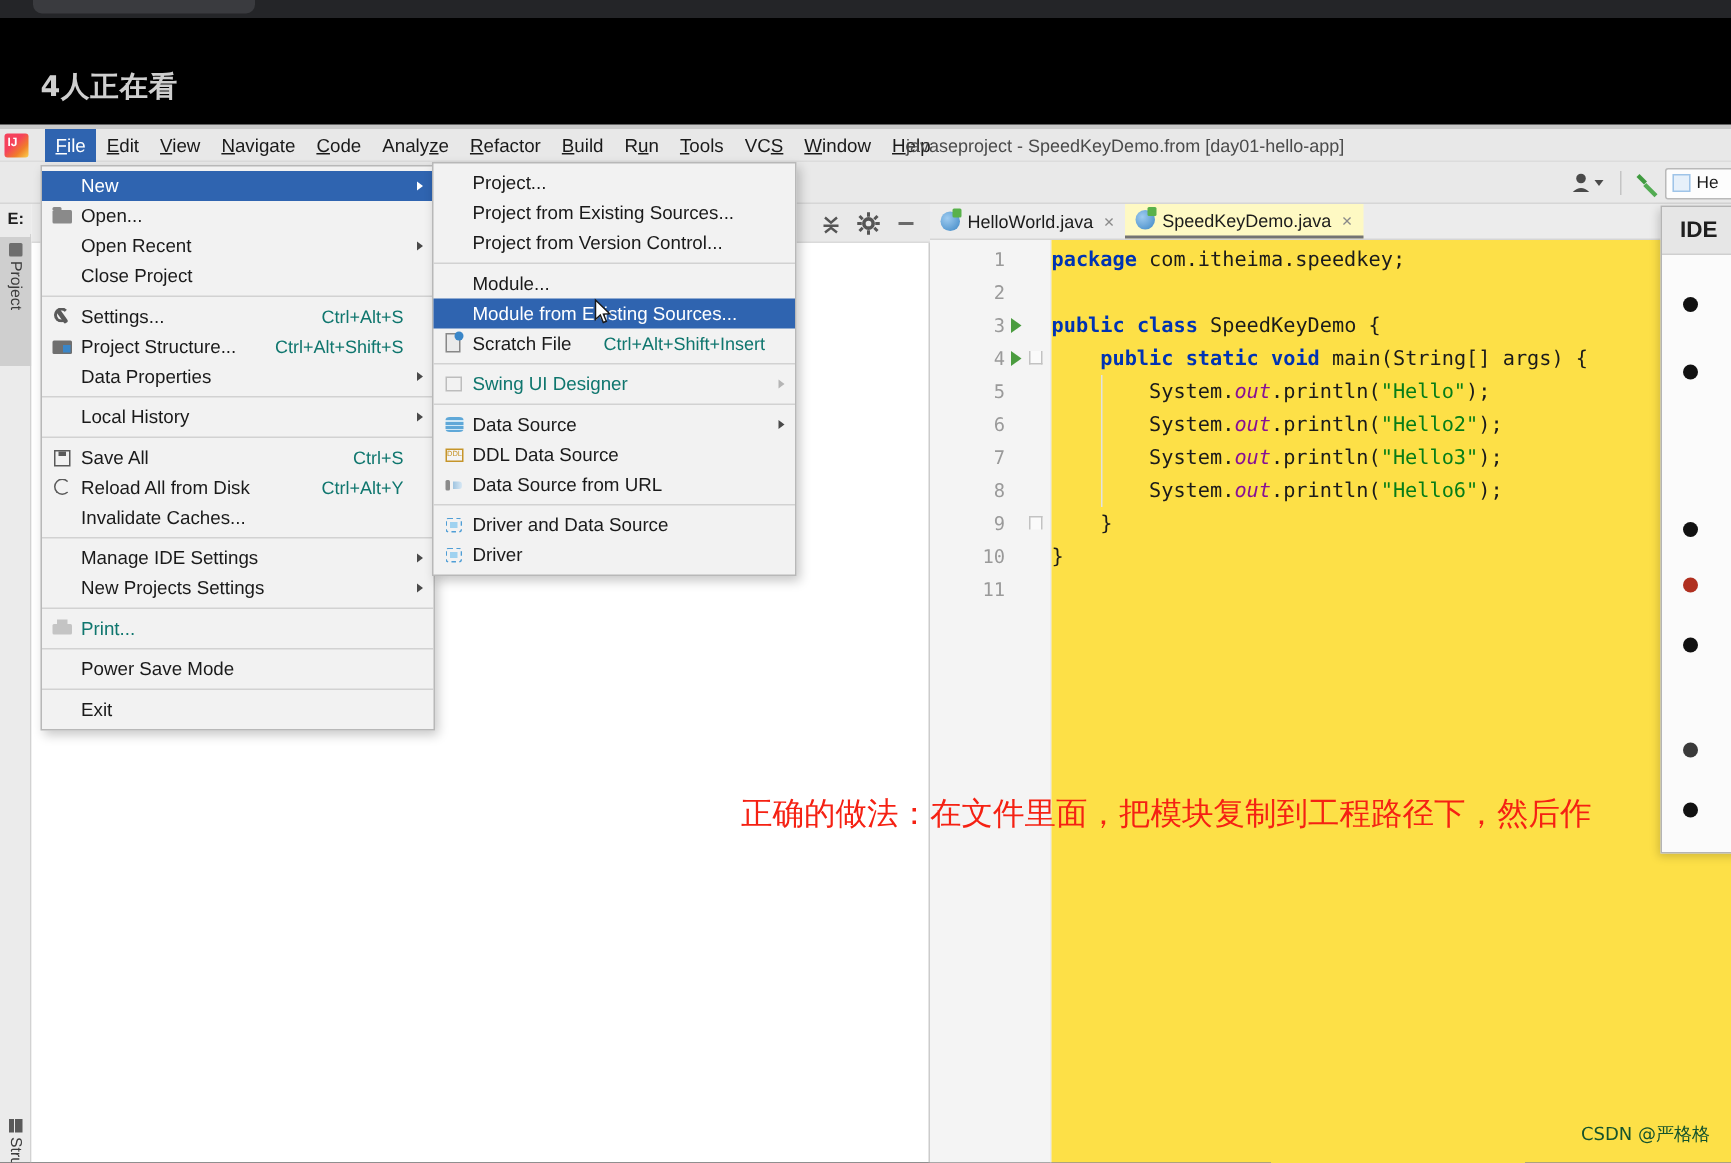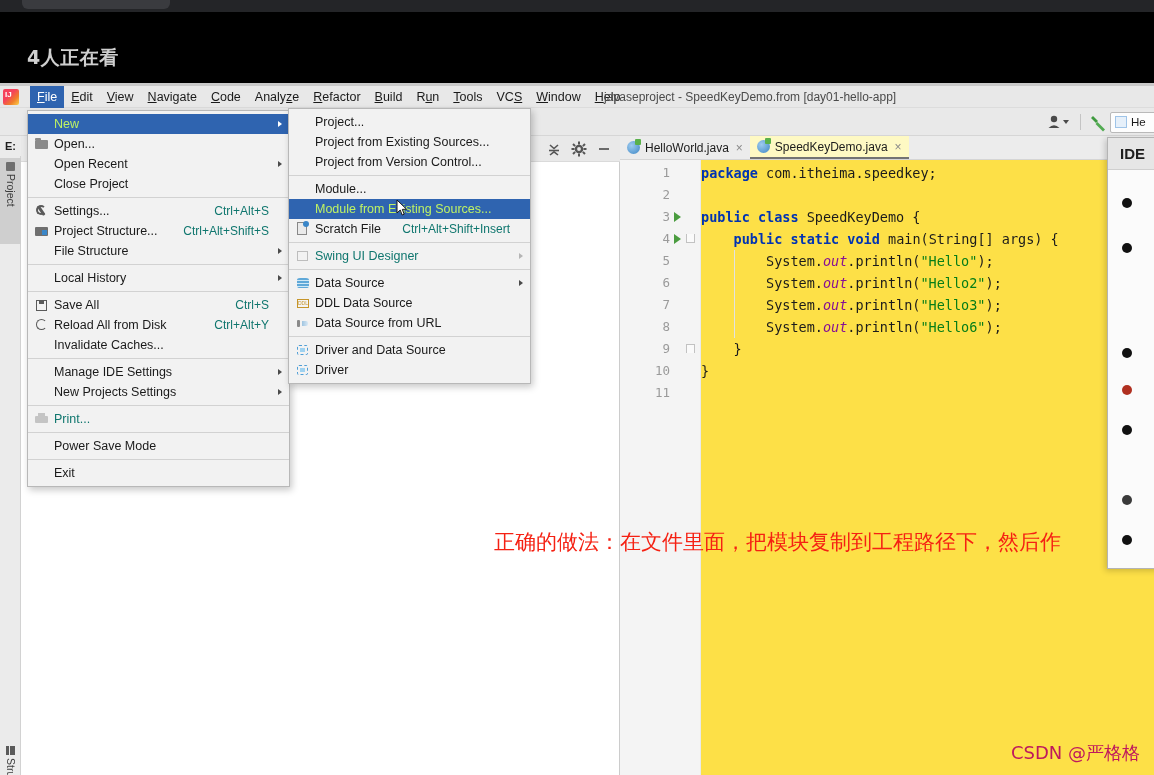--- a/index.html
+++ b/index.html
@@ -223,21 +223,21 @@
   .rpanel-hd {
     position: absolute; left: 0; top: 0; width: 55px; height: 32px;
     background: #e6e6e6; border-bottom: 1px solid #cfcfcf;
     font-size: 15px; font-weight: bold; color: #1f1f1f;
     display: flex; align-items: center; padding-left: 12px;
   }
   .rbullet { position: absolute; width: 10px; height: 10px; border-radius: 50%; background: #111; }
 
   .watermark {
     position: absolute; right: 14px; bottom: 10px;
-    font-size: 18px; color: #be185d;
+    font-size: 12px; color: #14532d;
     font-family: "DejaVu Sans", sans-serif;
   }
 
   
   .menu {
     position: absolute;
     background: #f2f2f2;
     border: 1px solid #b8b8b8;
     box-shadow: 2px 3px 7px rgba(0,0,0,0.22);
     padding: 3px 0;
@@ -249,21 +249,21 @@
   }
   .mi .ico { position: absolute; left: 6px; width: 16px; height: 16px; top: 2px; }
   .mi .lbl { margin-left: 26px; }
   .mi .acc { position: absolute; right: 20px; font-size: 12px; color: #0f766e; }
   .mi .arrow {
     position: absolute; right: 7px; width: 0; height: 0;
     border-left: 4px solid #4a4a4a;
     border-top: 3.5px solid transparent;
     border-bottom: 3.5px solid transparent;
   }
-  .mi.hl { background: #2f64b0; color: #bef264; }
+  .mi.hl { background: #2f64b0; color: #ffffff; }
   .mi.hl .arrow { border-left-color: #fff; }
   .mi.dis { color: #0f766e; }
   .mi.dis .arrow { border-left-color: #b5b5b5; }
   .msep { height: 1px; background: #d2d2d2; margin: 3px 0; }
 
   .fmenu { left: 27px; top: 24px; width: 263px; }
   .smenu { left: 288px; top: 22px; width: 243px; }
 
   
   .ic-folder {
@@ -543,21 +543,21 @@
           <span class="acc">Ctrl+Alt+S</span>
         </div>
         <div class="mi">
           <span class="ico">
             <span class="ic-pstruct"></span>
           </span>
           <span class="lbl">Project Structure...</span>
           <span class="acc">Ctrl+Alt+Shift+S</span>
         </div>
         <div class="mi">
-          <span class="lbl">File Structure</span>
+          <span class="lbl">Data Properties</span>
           <span class="arrow"></span>
         </div>
         <div class="msep"></div>
         <div class="mi">
           <span class="lbl">Local History</span>
           <span class="arrow"></span>
         </div>
         <div class="msep"></div>
         <div class="mi">
           <span class="ico">

